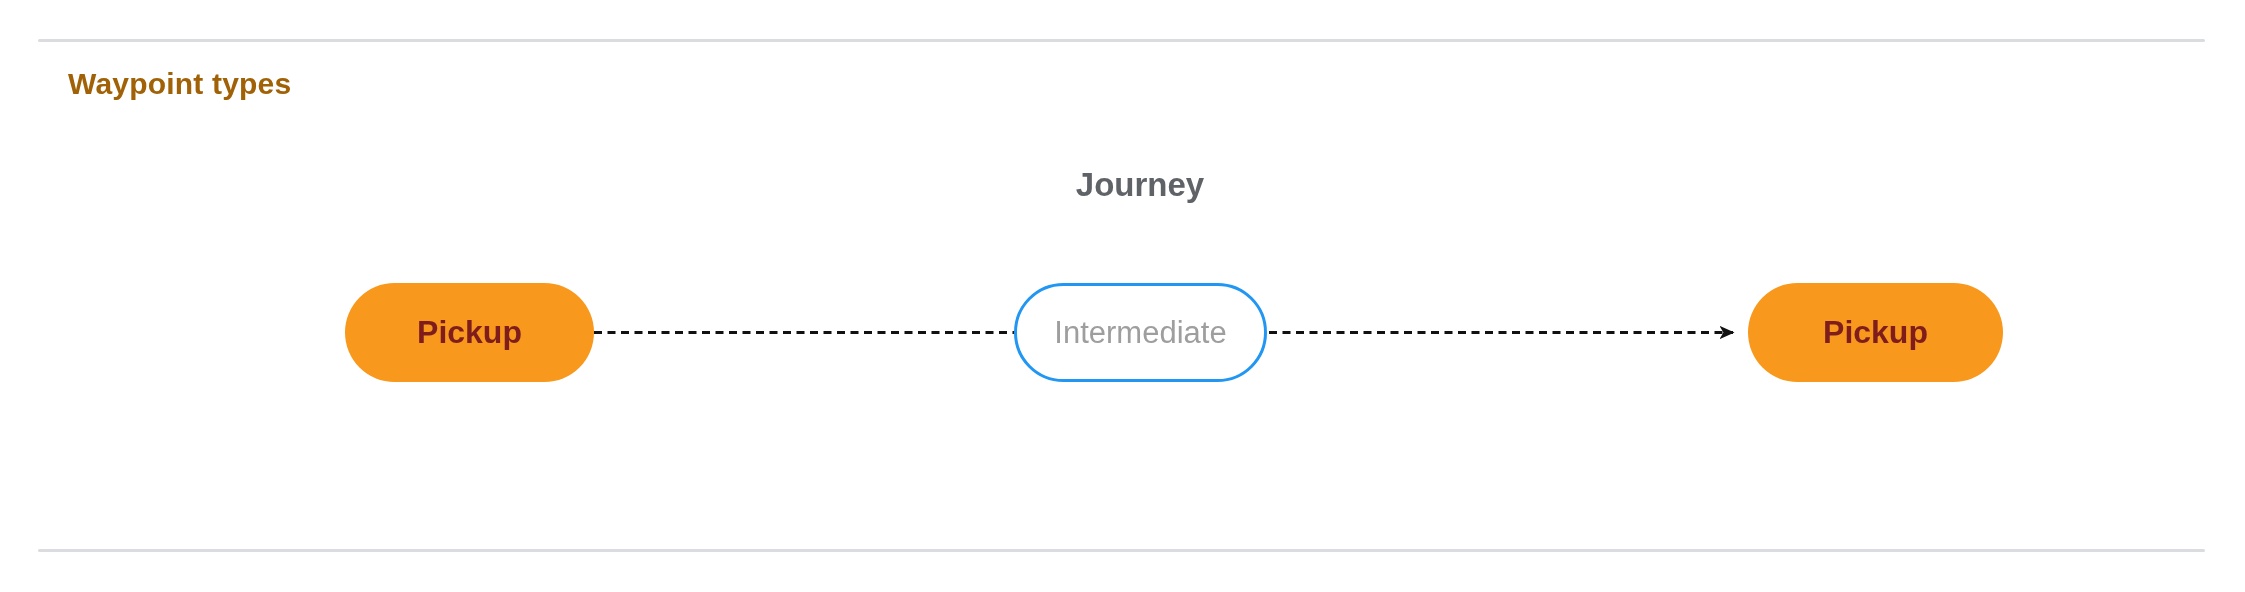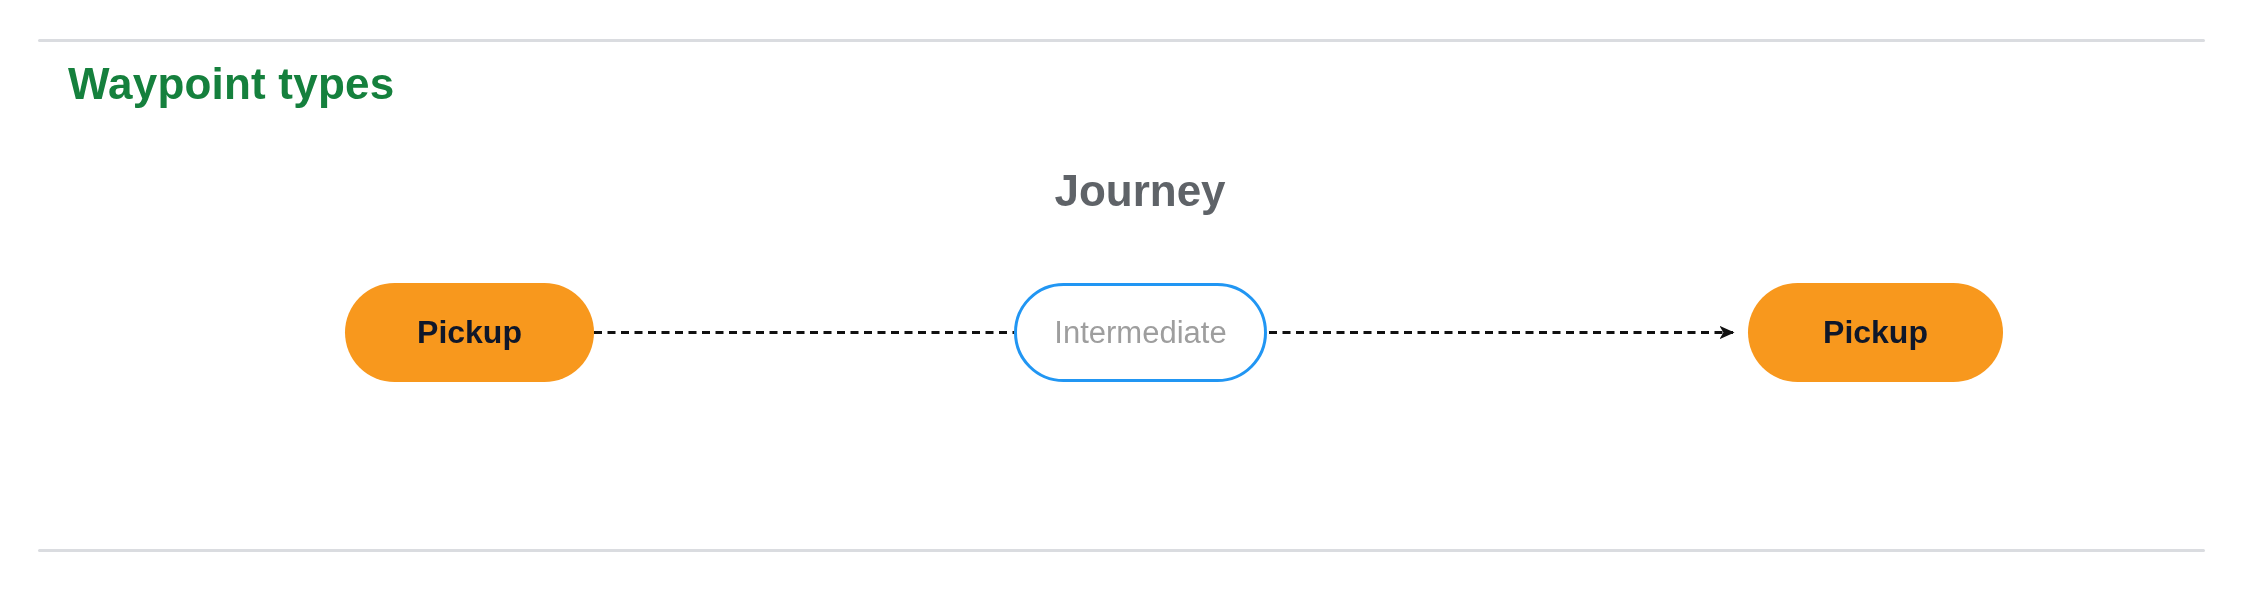--- a/index.html
+++ b/index.html
@@ -24,34 +24,34 @@
     border-radius: 2px;
   }
   .divider.top { top: 39px; }
   .divider.bottom { top: 549px; }
 
   .page-title {
     position: absolute;
     left: 68px;
     top: 60px;
     margin: 0;
-    font-size: 44px;
+    font-size: 30px;
     line-height: 48px;
     font-weight: 700;
-    color: #15803d;
+    color: #a16207;
     letter-spacing: 0.2px;
   }
 
   .journey-label {
     position: absolute;
     left: 990px;
     top: 166px;
     width: 300px;
     text-align: center;
-    font-size: 44px;
+    font-size: 33px;
     font-weight: 700;
     color: var(--label-text, #5F6368);
   }
 
   .connector-svg {
     position: absolute;
     left: 0;
     top: 0;
     width: 2245px;
     height: 592px;
@@ -65,21 +65,21 @@
     border-radius: 60px;
     display: flex;
     align-items: center;
     justify-content: center;
     box-sizing: border-box;
     z-index: 2;
     font-size: 32px;
   }
   .node.filled {
     background: var(--node-fill, #F8981D);
-    color: #0f172a;
+    color: #7f1d1d;
     font-weight: 700;
   }
   .node.outlined {
     background: #ffffff;
     border: 3px solid var(--node-outline, #2196F3);
     color: var(--outlined-text, #9E9E9E);
     font-weight: 500;
     font-size: 31px;
     text-align: center;
   }

